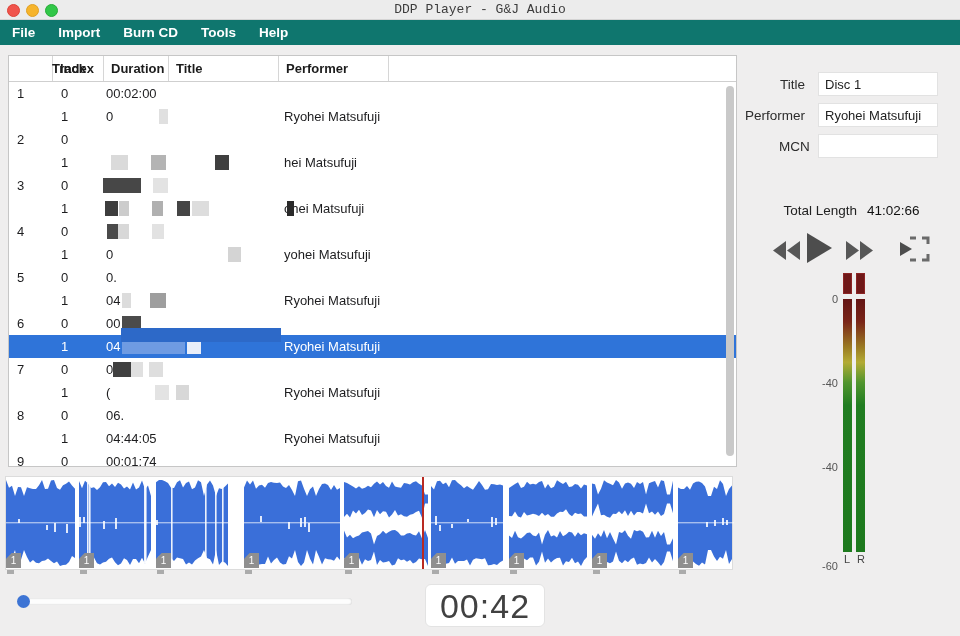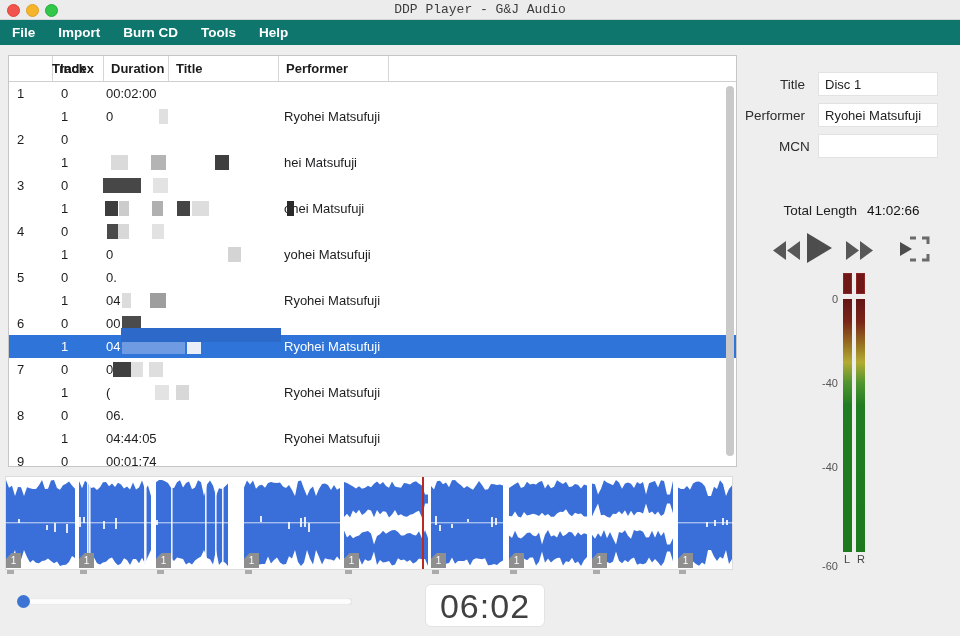--- a/index.html
+++ b/index.html
@@ -351,15 +351,15 @@
       <div class="strip-tick" style="left: 245px;"></div>
       <div class="strip-tick" style="left: 345px;"></div>
       <div class="strip-tick" style="left: 432px;"></div>
       <div class="strip-tick" style="left: 510px;"></div>
       <div class="strip-tick" style="left: 593px;"></div>
       <div class="strip-tick" style="left: 679px;"></div>
     </div>
 
   <div class="seek-track"></div>
   <div class="seek-thumb"></div>
-  <div class="time-display">06:02</div>
+  <div class="time-display">00:42</div>
 
 </div>
 
 </body></html>

